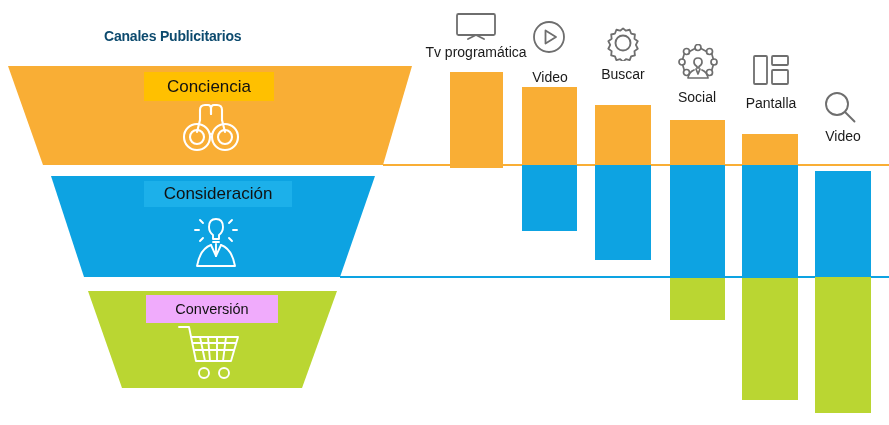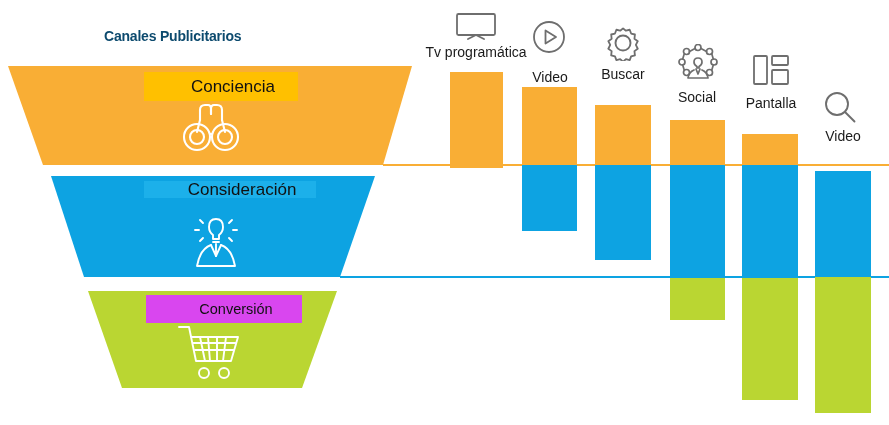--- a/index.html
+++ b/index.html
@@ -9,21 +9,21 @@
 
   
   #title{position:absolute;left:104px;top:28px;width:300px;
          font-size:14px;font-weight:bold;color:#0c4a6e;letter-spacing:-0.2px;
          white-space:nowrap;}
 
   
   .funnel-stage{position:absolute;}
   .funnel-shape{position:absolute;left:0;top:0;width:100%;height:100%;}
   .stage-label{position:absolute;display:flex;align-items:center;
-               justify-content:center;color:#111;white-space:nowrap;padding-left:24px;}
+               justify-content:center;color:#111;white-space:nowrap;}
   .stage-icon{position:absolute;pointer-events:none;}
 
   
   .refline{position:absolute;height:2px;}
 
   
   .bar-col{position:absolute;}
   .seg{position:absolute;left:0;width:100%;}
   .chan-label{position:absolute;font-size:14px;color:#1a1a1a;
               white-space:nowrap;text-align:center;}
@@ -58,40 +58,40 @@
         <circle cx="43" cy="35" r="7"></circle>
         <path d="M28 32 L30 32"></path>
       </g>
     </svg>
   </div>
 
   <div class="funnel-stage" style="left:40px;top:174px;width:345px;height:105px;">
     <svg class="funnel-shape" viewBox="0 0 345 105" preserveAspectRatio="none">
       <polygon points="11,2 335,2 300,103 44,103" fill="#0DA3E2"></polygon>
     </svg>
-    <div class="stage-label" style="left:104px;top:7px;width:148px;height:17px;background:#1CB0EA;font-size:17px;">
+    <div class="stage-label" style="left:104px;top:7px;width:148px;height:26px;background:#1CB0EA;font-size:17px;">
       <span>Consideración</span>
     </div>
     <svg class="stage-icon" style="left:147px;top:40px;" width="58" height="58" viewBox="0 0 58 58">
       <g fill="none" stroke="#FFFFFF" stroke-width="1.9" stroke-linejoin="round" stroke-linecap="round">
         <path d="M29 5 Q36 5 36 13 Q36 18 32 21 L32 25 L26 25 L26 21 Q22 18 22 13 Q22 5 29 5 Z"></path>
         <path d="M26 28 L32 28"></path>
         <path d="M13 6 L16 9 M45 6 L42 9 M8 16 L12 16 M50 16 L46 16 M13 27 L16 24 M45 27 L42 24"></path>
         <path d="M29 30 L29 42"></path>
         <path d="M24 31 L29 42 L34 31"></path>
         <path d="M24 31 Q13 35 10 52 L48 52 Q45 35 34 31"></path>
       </g>
     </svg>
   </div>
 
   <div class="funnel-stage" style="left:80px;top:289px;width:265px;height:101px;">
     <svg class="funnel-shape" viewBox="0 0 265 101" preserveAspectRatio="none">
       <polygon points="8,2 257,2 222,99 42,99" fill="#BAD632"></polygon>
     </svg>
-    <div class="stage-label" style="left:66px;top:6px;width:132px;height:28px;background:#d946ef;font-size:14.5px;">
+    <div class="stage-label" style="left:66px;top:6px;width:132px;height:28px;background:#f0abfc;font-size:14.5px;">
       <span>Conversión</span>
     </div>
     <svg class="stage-icon" style="left:96px;top:34px;" width="68" height="58" viewBox="0 0 68 58">
       <g fill="none" stroke="#FFFFFF" stroke-width="1.9" stroke-linejoin="round" stroke-linecap="round">
         <path d="M3 4 L13 4 L20 38 L55 38 L62 14 L16 14"></path>
         <path d="M17.5 20 L59.5 20 M19 27 L57.5 27"></path>
         <path d="M24 14 L29 38 M32 14 L34 38 M41 14 L41 38 M50 14 L47 38"></path>
         <circle cx="28" cy="50" r="5"></circle>
         <circle cx="48" cy="50" r="5"></circle>
       </g>

